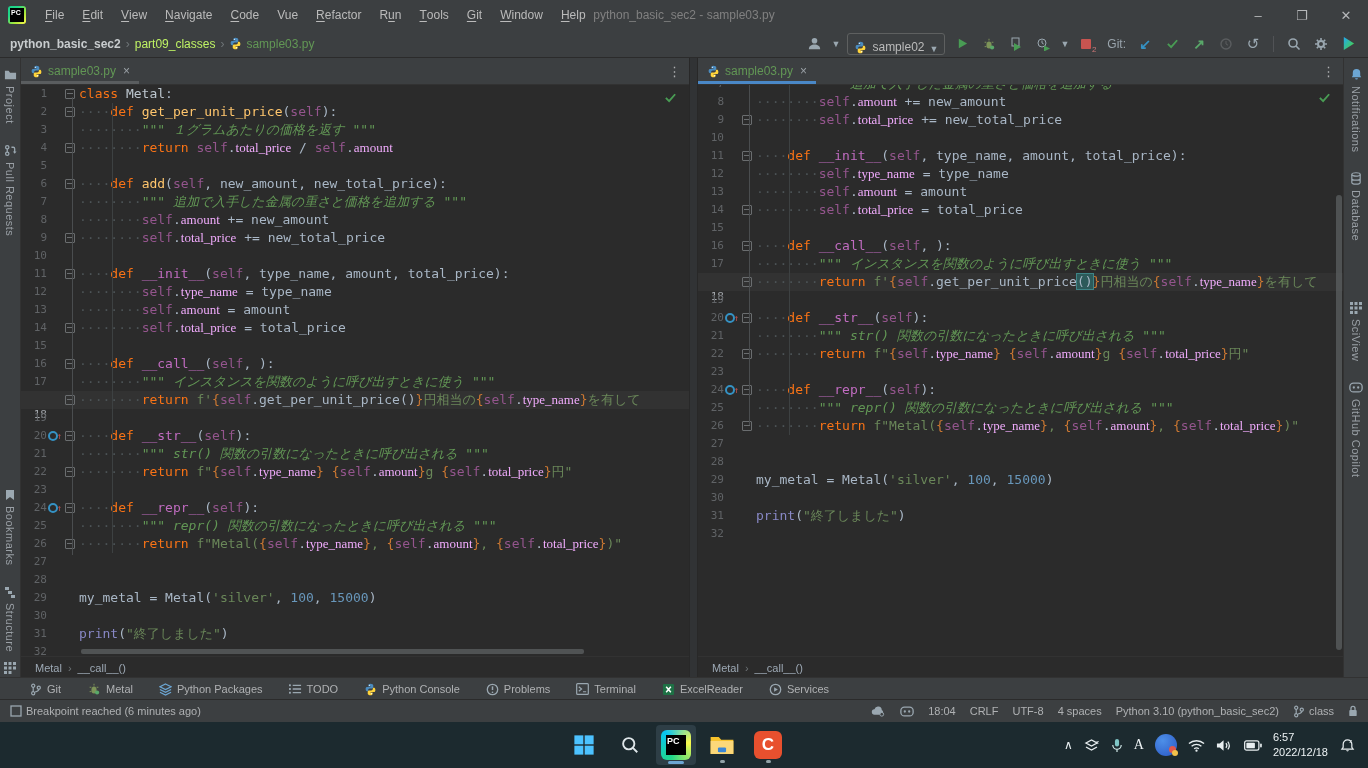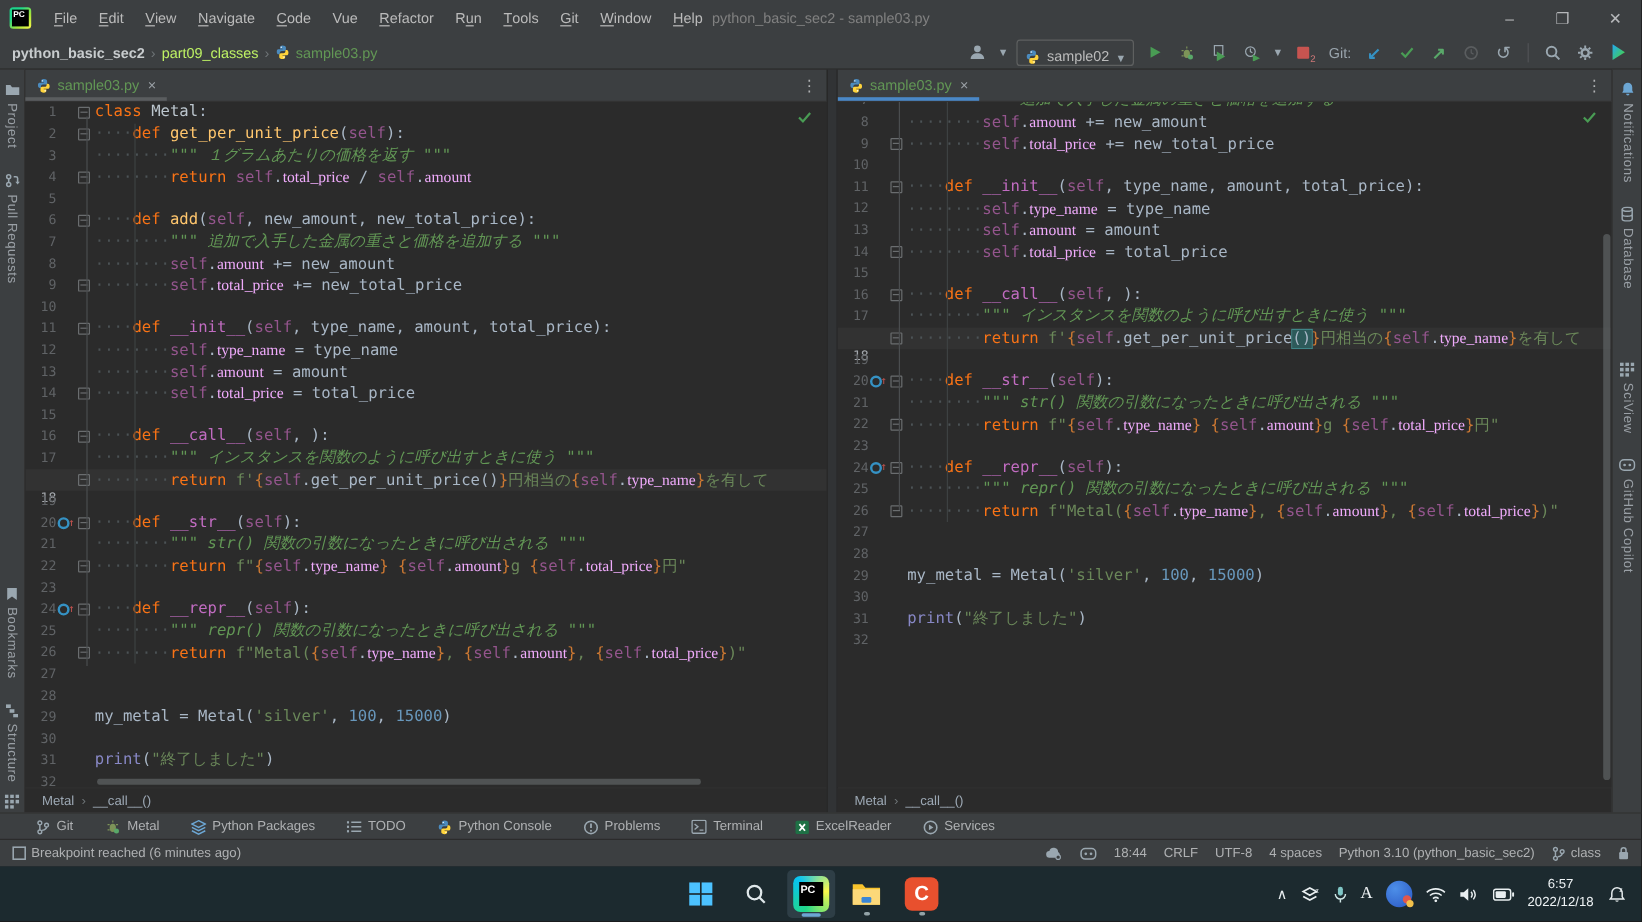--- a/index.html
+++ b/index.html
@@ -93,21 +93,21 @@
   #status-right{margin-left:auto;display:flex;align-items:center;gap:14px;}
   .seg{display:flex;align-items:center;gap:4px;}
   
   #taskbar{position:absolute;left:0;right:0;bottom:0;height:46px;background:#1c2a2f;display:flex;align-items:center;}
   #tb-center{position:absolute;left:50%;transform:translateX(-50%);display:flex;align-items:center;gap:6px;margin-left:-8px;}
   .tb-btn{width:40px;height:40px;border-radius:4px;display:flex;align-items:center;justify-content:center;position:relative;}
   .tb-btn.active{background:#2e3e46;}
   .tb-btn.active::after{content:"";position:absolute;bottom:1px;left:12px;right:12px;height:3px;border-radius:2px;background:#6ca6d3;}
   .tb-btn.dot::after{content:"";position:absolute;bottom:2px;left:18px;width:5px;height:3px;border-radius:2px;background:#93a3a8;}
   #tb-right{margin-left:auto;display:flex;align-items:center;gap:11px;padding-right:12px;color:#e8eef0;}
-  #tb-clock{text-align:center;font-size:11px;line-height:1.35;color:#eef3f5;}
+  #tb-clock{text-align:left;font-size:11px;line-height:1.35;color:#eef3f5;}
   .pycharm-lg{width:30px;height:30px;border-radius:6px;position:relative;
     background:conic-gradient(from 200deg,#21d789,#07c3f2,#fcf84a,#21d789);}
   .pycharm-lg::after{content:"PC";position:absolute;inset:5px;background:#000;color:#fff;font-size:9px;font-weight:bold;padding:1px;}
   .camtasia-lg{width:28px;height:28px;border-radius:6px;background:#e8502e;color:#fff;display:flex;align-items:center;justify-content:center;
     font-weight:bold;font-size:17px;font-family:"Liberation Sans",sans-serif;}
   .sphere-lg{width:22px;height:22px;border-radius:50%;background:radial-gradient(circle at 35% 30%,#4d8fe8,#2a57c4);position:relative;}
   .sphere-lg::before{content:"";position:absolute;right:1px;bottom:3px;width:7px;height:7px;border-radius:50%;background:#e2574c;}
   .sphere-lg::after{content:"";position:absolute;right:-1px;bottom:0px;width:6px;height:6px;border-radius:50%;background:#f2c14b;}
 </style>
 </head>
@@ -625,21 +625,21 @@
         <span class="seg">
           <span class="ic">
             <svg width="14" height="13" viewBox="0 0 16 14">
               <rect x="1" y="2" width="14" height="10" rx="4" fill="none" stroke="#9aa7b0" stroke-width="1.5"></rect>
               <circle cx="5.5" cy="7" r="1.3" fill="#9aa7b0"></circle>
               <circle cx="10.5" cy="7" r="1.3" fill="#9aa7b0"></circle>
             </svg>
           </span>
         </span>
         <span class="seg">
-          <span>18:44</span>
+          <span>18:04</span>
         </span>
         <span class="seg">
           <span>CRLF</span>
         </span>
         <span class="seg">
           <span>UTF-8</span>
         </span>
         <span class="seg">
           <span>4 spaces</span>
         </span>

